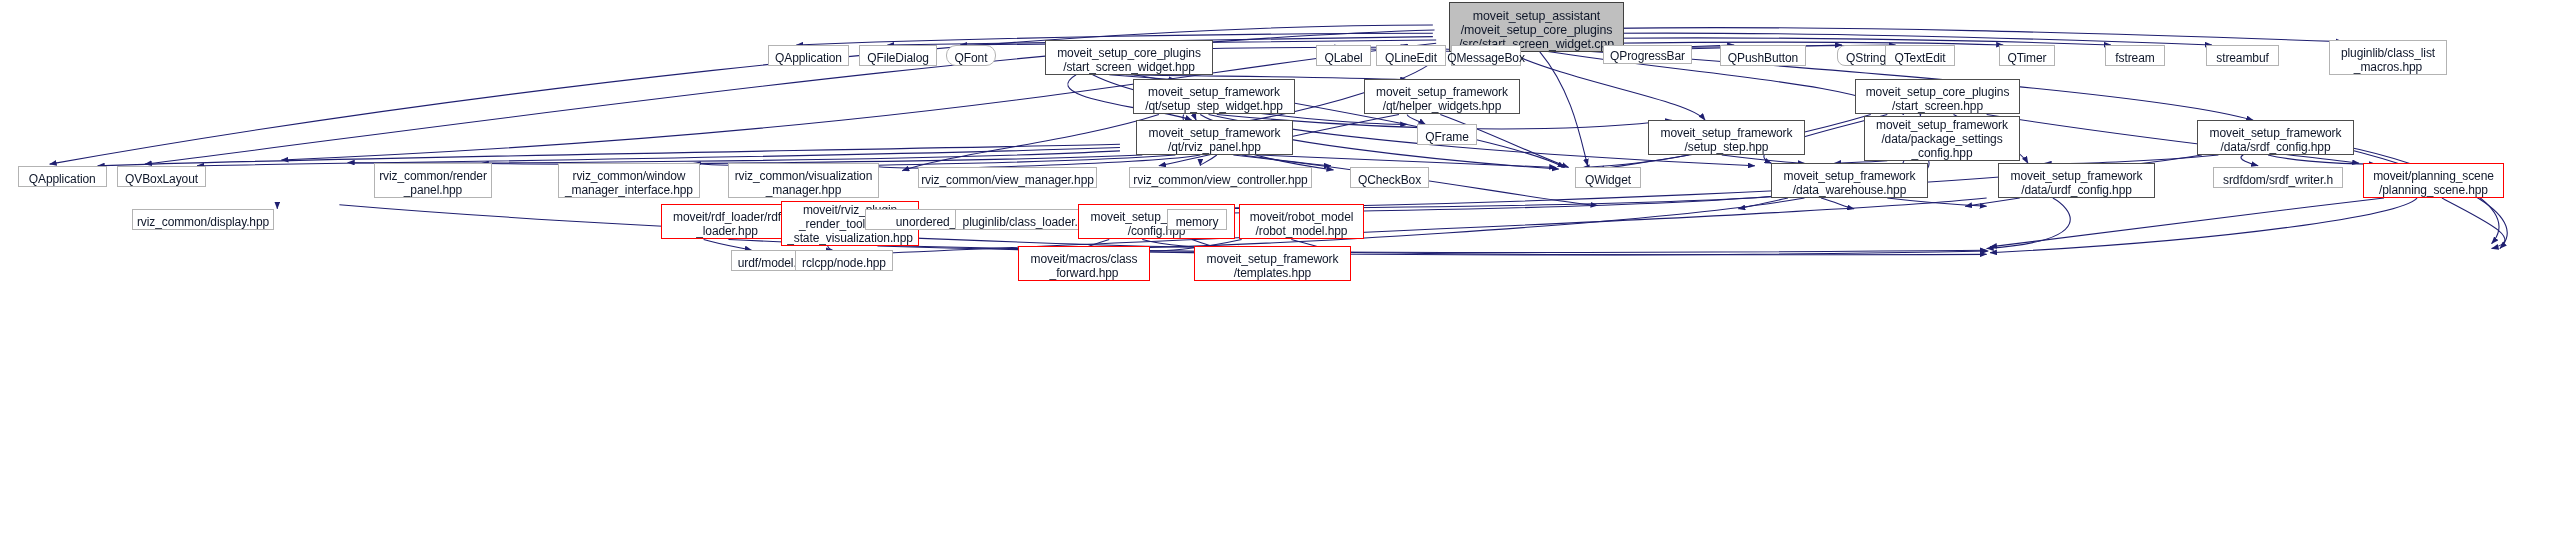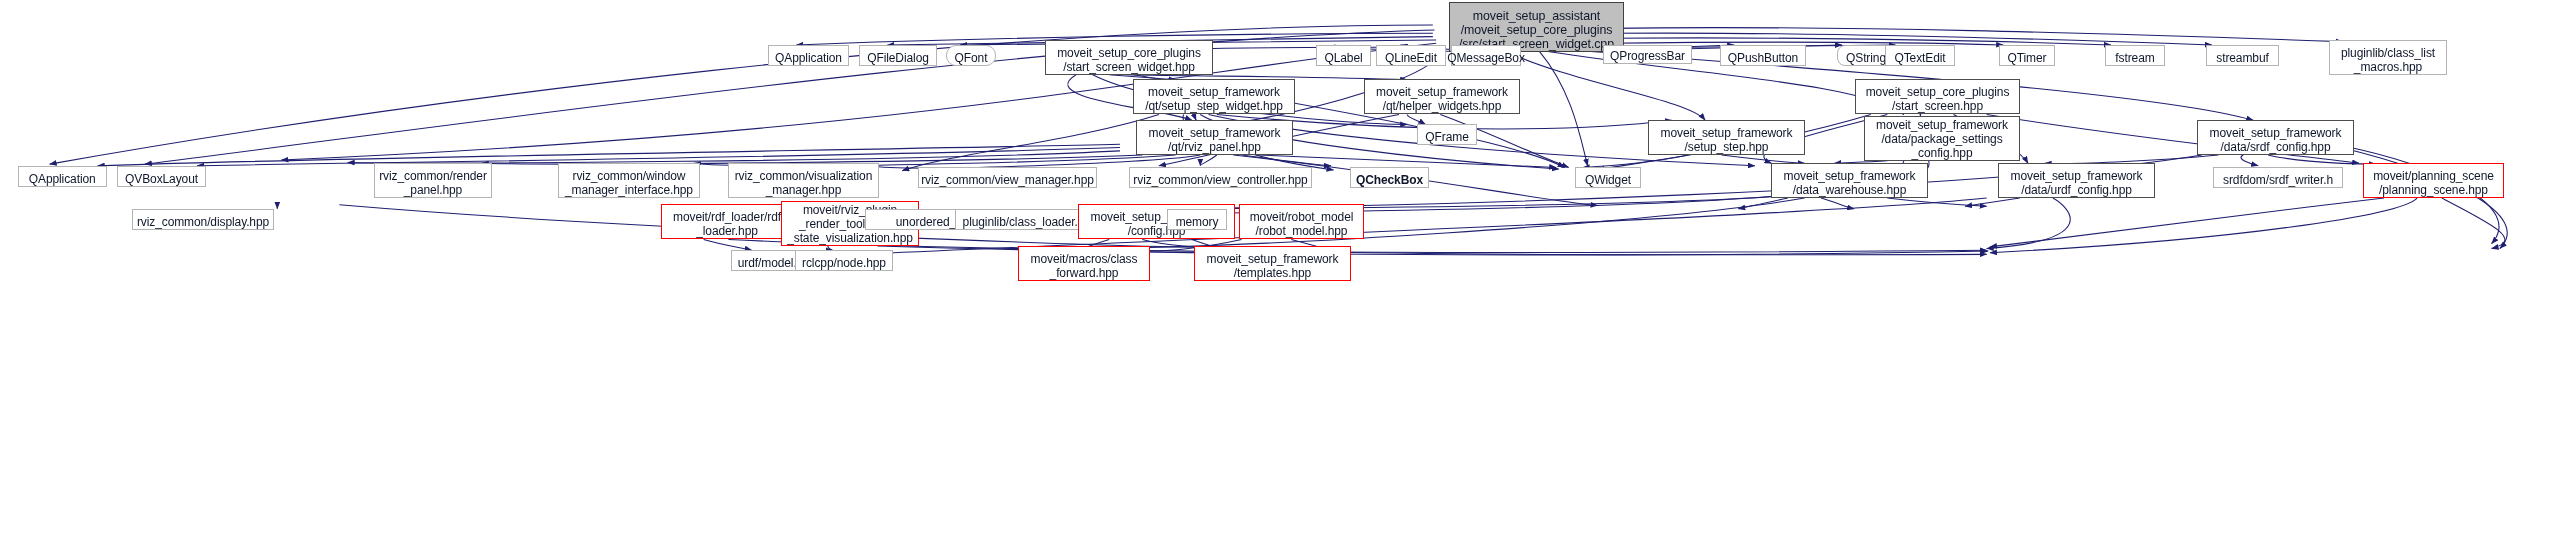--- a/index.html
+++ b/index.html
@@ -211,21 +211,21 @@
     <div class="node light" style="left: 1.7px; top: 166px; width: 89px; height: 21px;"><span class="lbl">QApplication</span></div>
     <div class="node light" style="left: 101px; top: 166px; width: 89px; height: 21px;"><span class="lbl">QVBoxLayout</span></div>
     <div class="node light" style="left: 358px; top: 163px; width: 118px; height: 35px;"><span class="lbl">rviz_common/render
 _panel.hpp</span></div>
     <div class="node light" style="left: 542px; top: 163px; width: 142px; height: 35px;"><span class="lbl">rviz_common/window
 _manager_interface.hpp</span></div>
     <div class="node light" style="left: 712px; top: 163px; width: 151px; height: 35px;"><span class="lbl">rviz_common/visualization
 _manager.hpp</span></div>
     <div class="node light" style="left: 902px; top: 167px; width: 179px; height: 21px;"><span class="lbl">rviz_common/view_manager.hpp</span></div>
     <div class="node light" style="left: 1113px; top: 167px; width: 183px; height: 21px;"><span class="lbl">rviz_common/view_controller.hpp</span></div>
-    <div class="node light" style="left: 1334px; top: 167px; width: 79px; height: 21px; font-weight: bold;"><span class="lbl">QCheckBox</span></div>
+    <div class="node light" style="left: 1334px; top: 167px; width: 79px; height: 21px;"><span class="lbl">QCheckBox</span></div>
     <div class="node light" style="left: 1559px; top: 167px; width: 66px; height: 21px;"><span class="lbl">QWidget</span></div>
     <div class="node dark" style="left: 1755px; top: 163px; width: 157px; height: 35px;"><span class="lbl">moveit_setup_framework
 /data_warehouse.hpp</span></div>
     <div class="node dark" style="left: 1982px; top: 163px; width: 157px; height: 35px;"><span class="lbl">moveit_setup_framework
 /data/urdf_config.hpp</span></div>
     <div class="node light" style="left: 2197px; top: 167px; width: 130px; height: 21px;"><span class="lbl">srdfdom/srdf_writer.h</span></div>
     <div class="node red" style="left: 2347px; top: 163px; width: 141px; height: 35px;"><span class="lbl">moveit/planning_scene
 /planning_scene.hpp</span></div>
     <div class="node light" style="left: 116px; top: 209px; width: 142px; height: 21px;"><span class="lbl">rviz_common/display.hpp</span></div>
     <div class="node red" style="left: 645px; top: 204px; width: 132px; height: 35px;"><span class="lbl">moveit/rdf_loader/rdf

